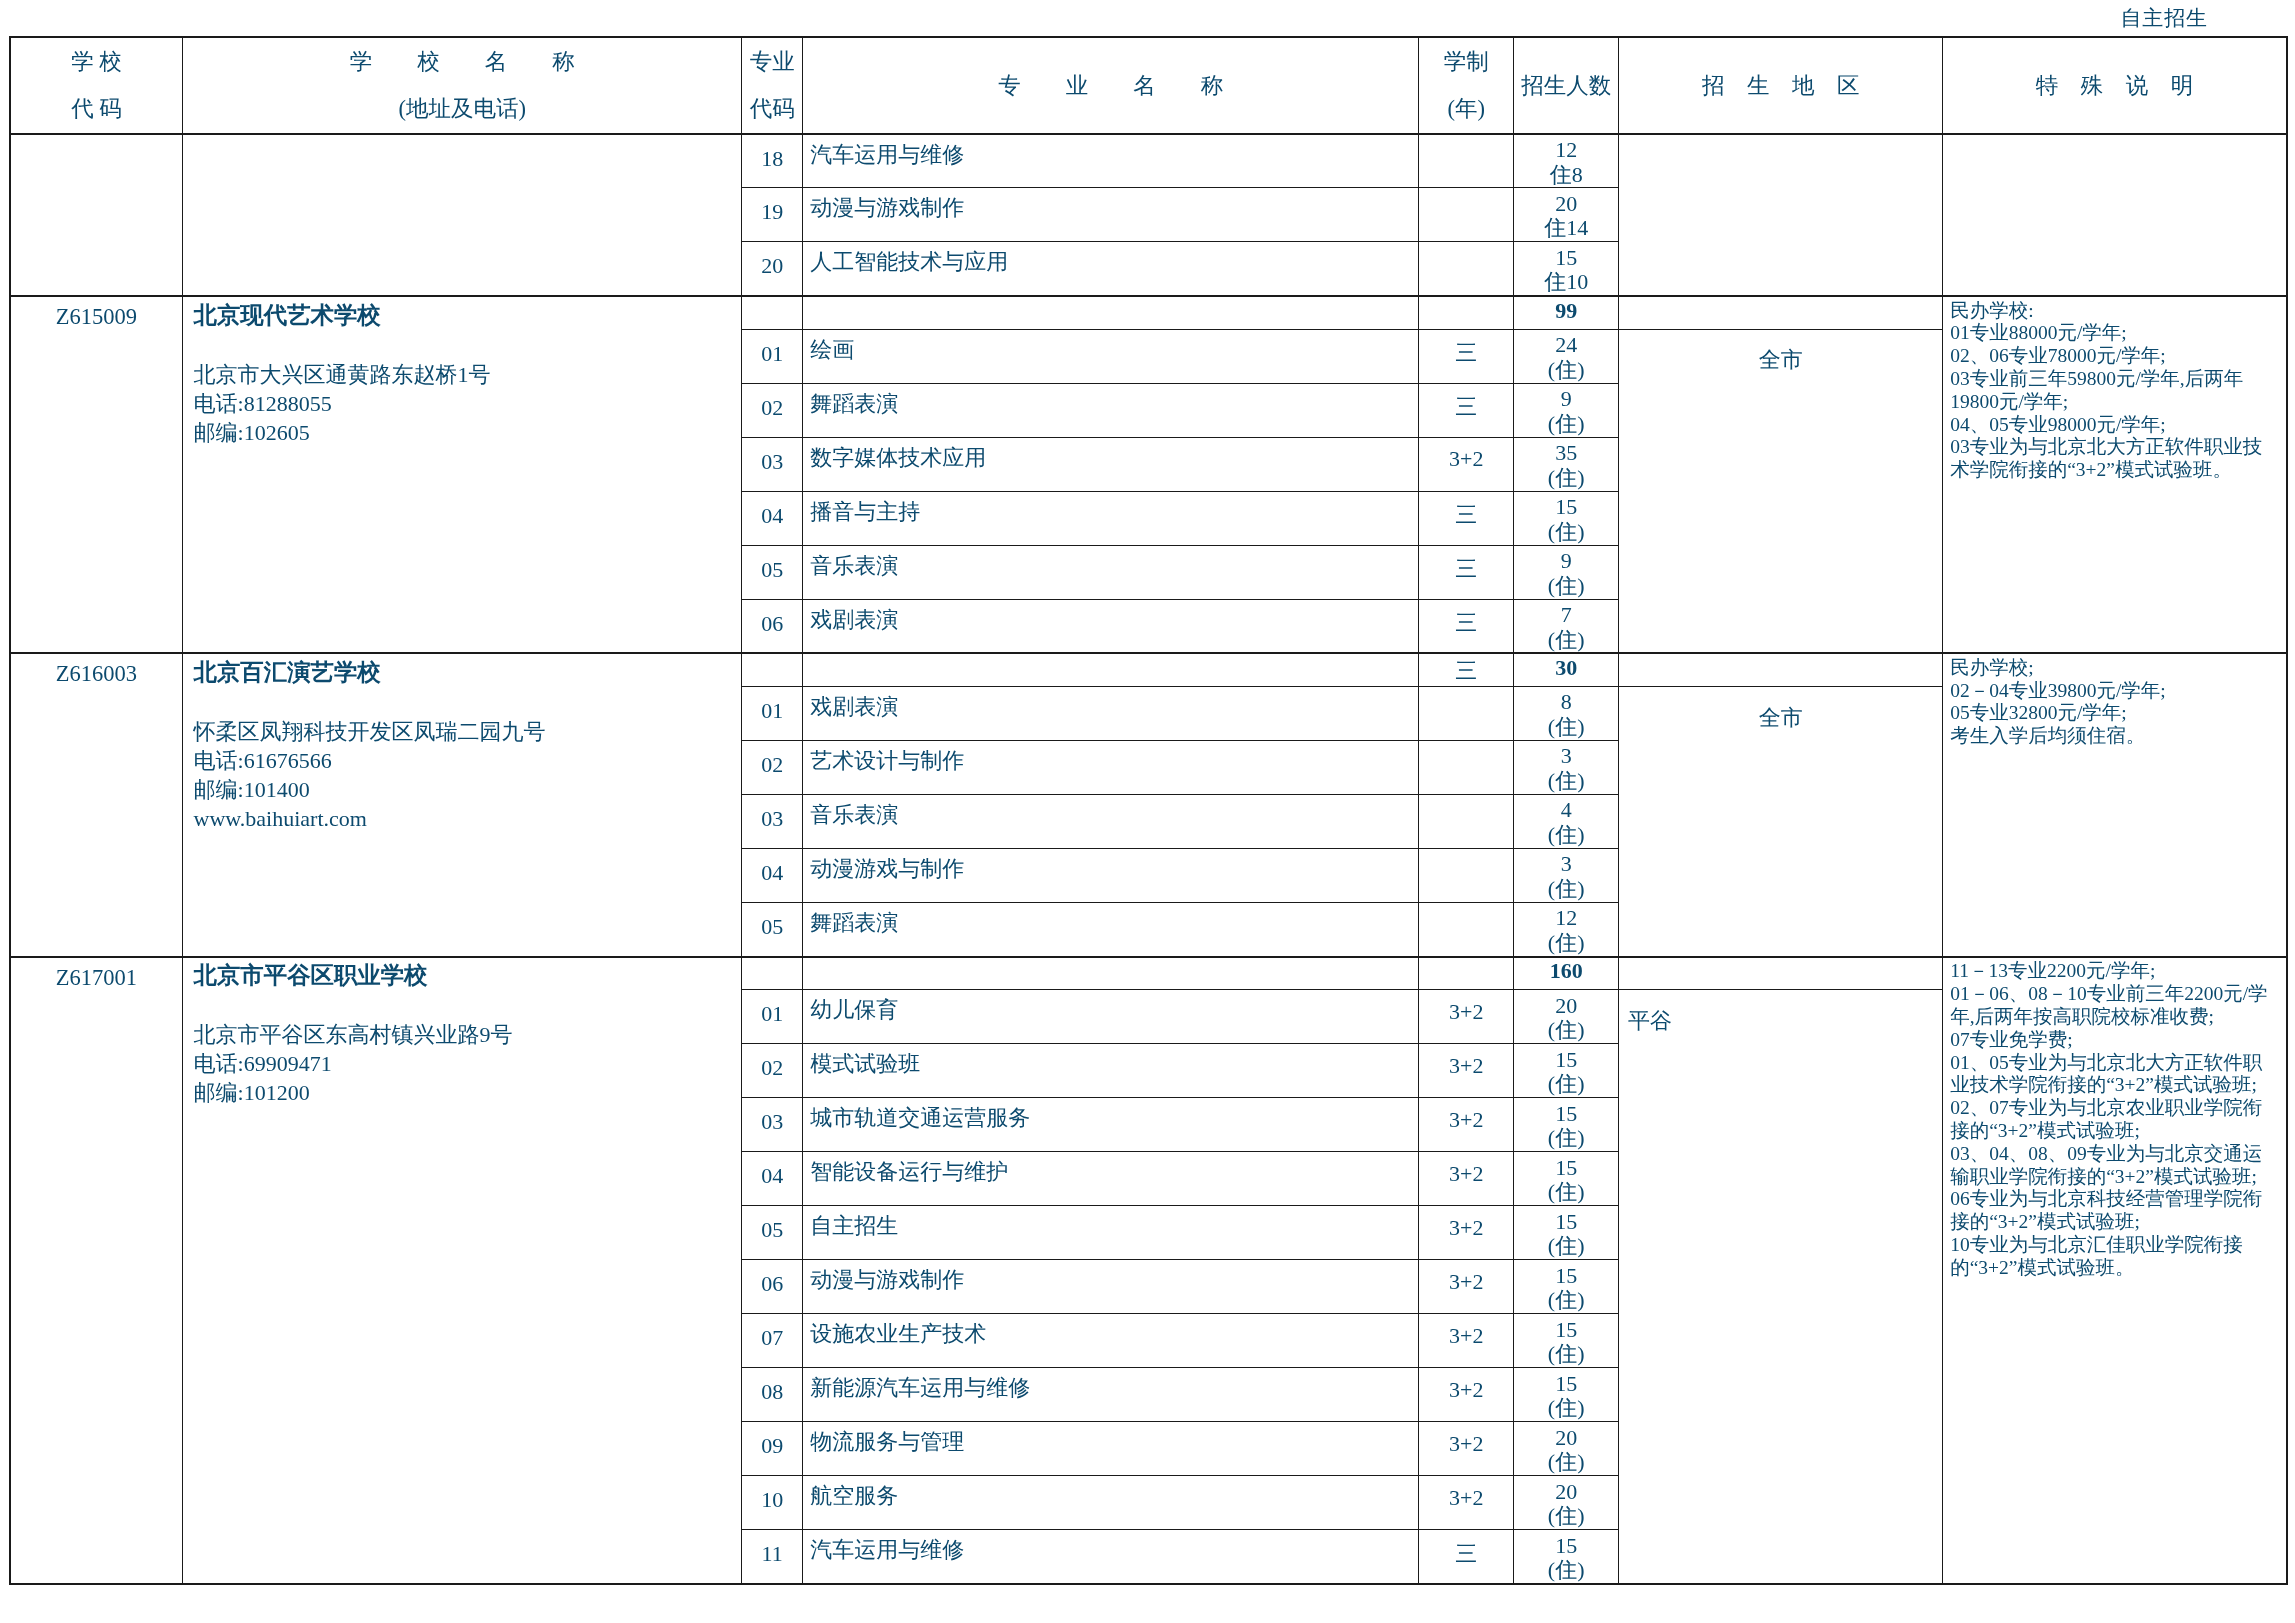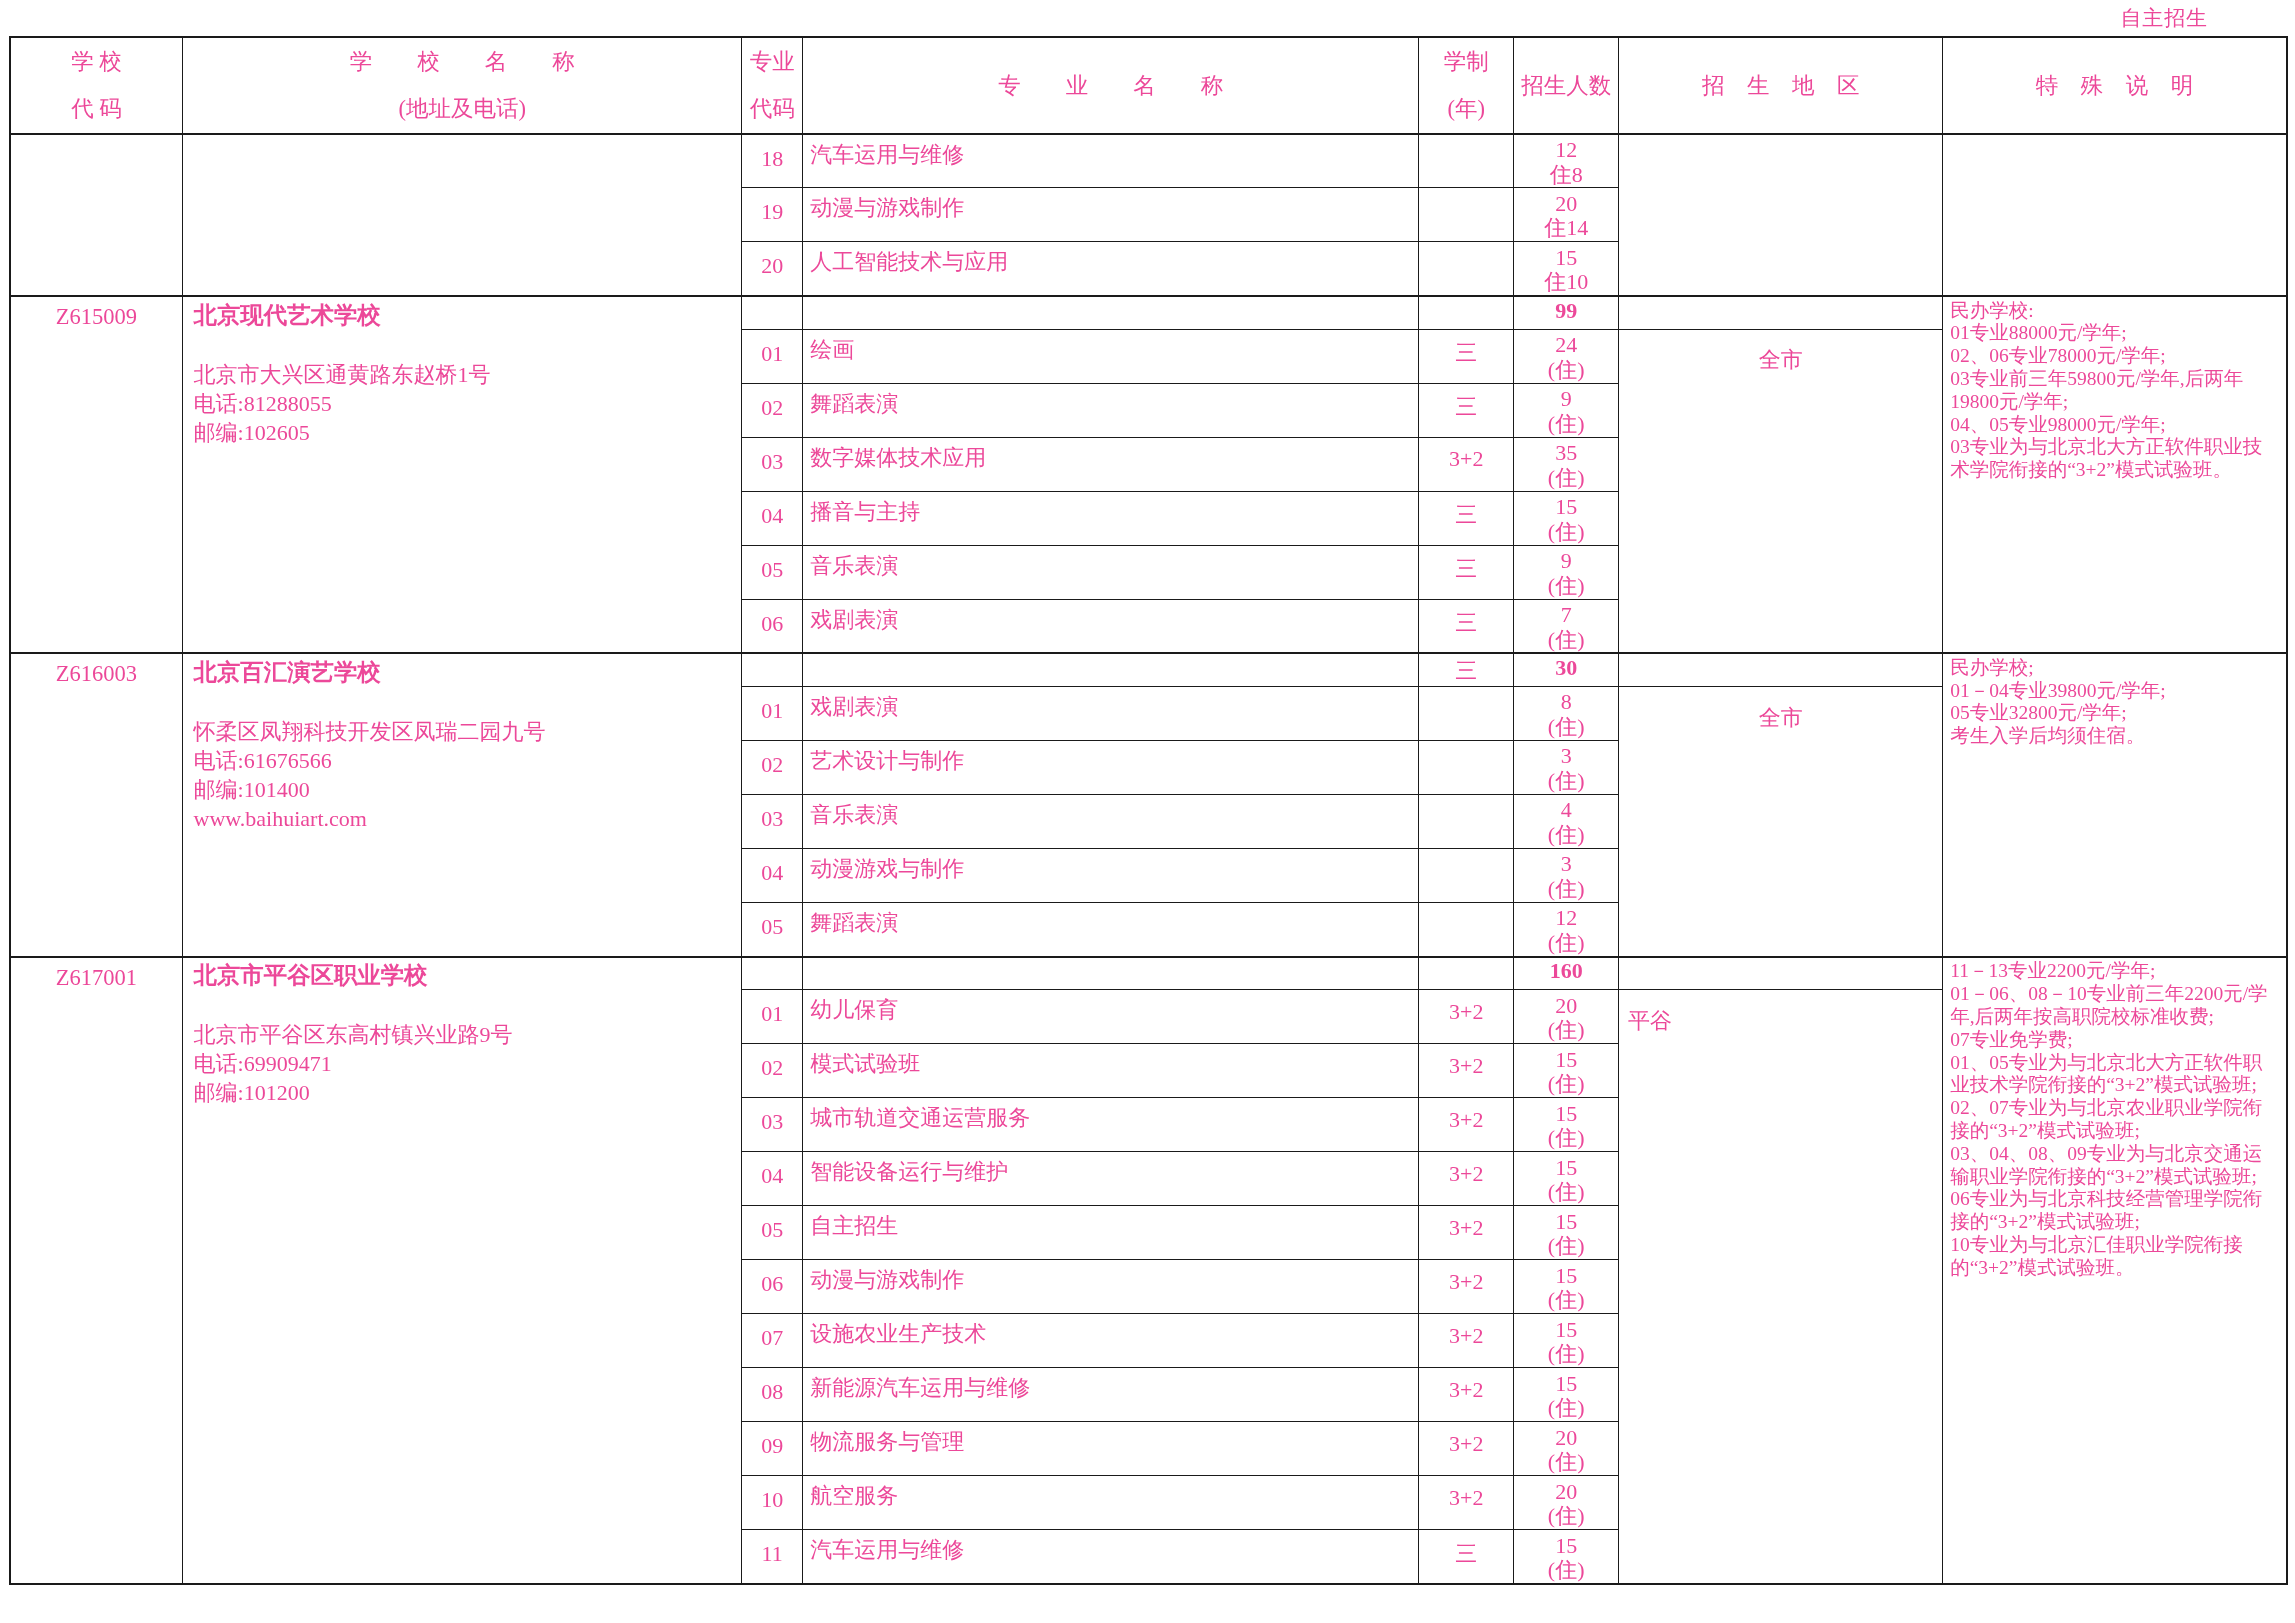--- a/index.html
+++ b/index.html
@@ -1,21 +1,21 @@
 <!DOCTYPE html>
 <html style="font-size:14px"><head>
 <meta charset="utf-8">
 <style>
   html,body { margin:0; padding:0; background:#e8e8e8; }
   .page {
     position:relative;
     width:2295px; height:1623px;
     background:#ffffff;
     font-family:"Liberation Serif","DejaVu Serif",serif;
-    color:#ec4899;
+    color:#0c4a6e;
     overflow:hidden;
   }
   .corner-label {
     position:absolute; top:3.5px; right:87px;
     font-size:21px; letter-spacing:0.9px;
   }
   table.admissions {
     position:absolute; left:8.7px; top:36px;
     width:2278px;
     border-collapse:collapse;
@@ -209,21 +209,21 @@
 电话:61676566
 邮编:101400</div>
             <div class="school-site">www.baihuiart.com</div>
           </td>
           <td class="mcode"></td>
           <td class="mname"></td>
           <td class="years">三</td>
           <td class="count">30</td>
           <td class="region-spacer"></td>
           <td class="special-cell" rowspan="6">民办学校;
-01－04专业39800元/学年;
+02－04专业39800元/学年;
 05专业32800元/学年;
 考生入学后均须住宿。</td>
         </tr>
         <tr class="major-row">
           <td class="mcode">01</td>
           <td class="mname">戏剧表演</td>
           <td class="years"></td>
           <td class="count">8
 (住)</td>
           <td class="region-cell align-center" rowspan="5">全市</td>

